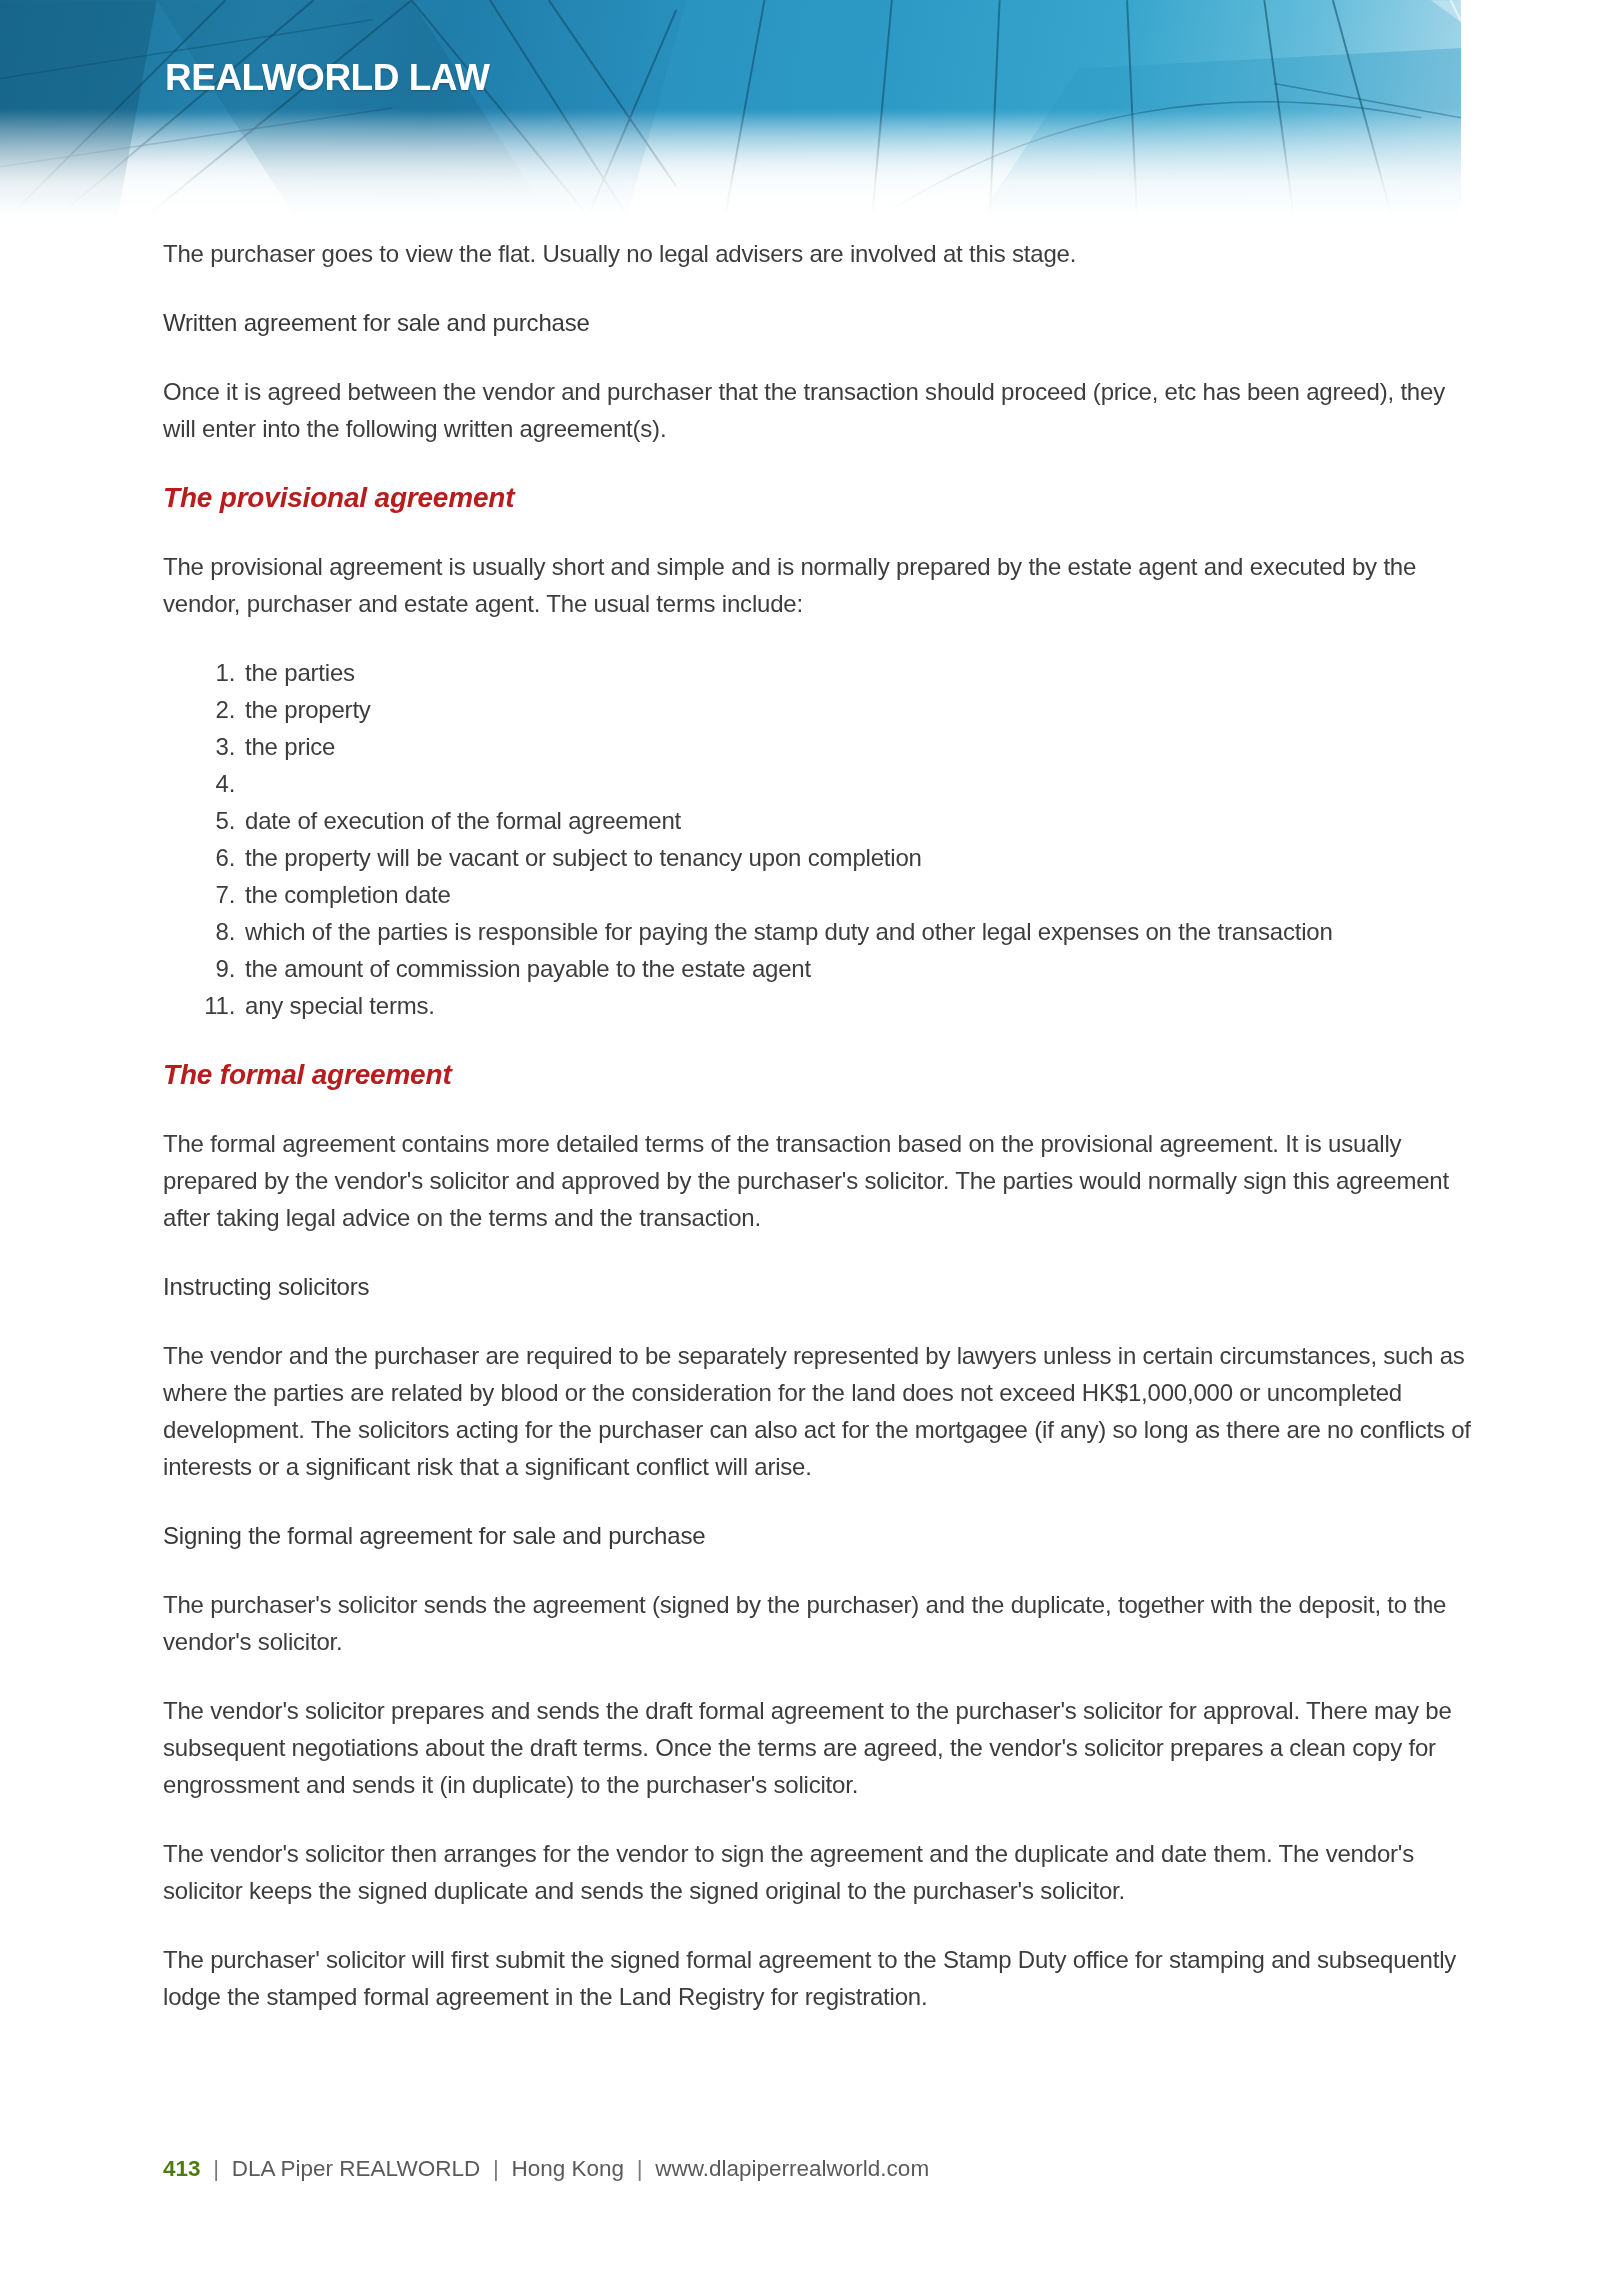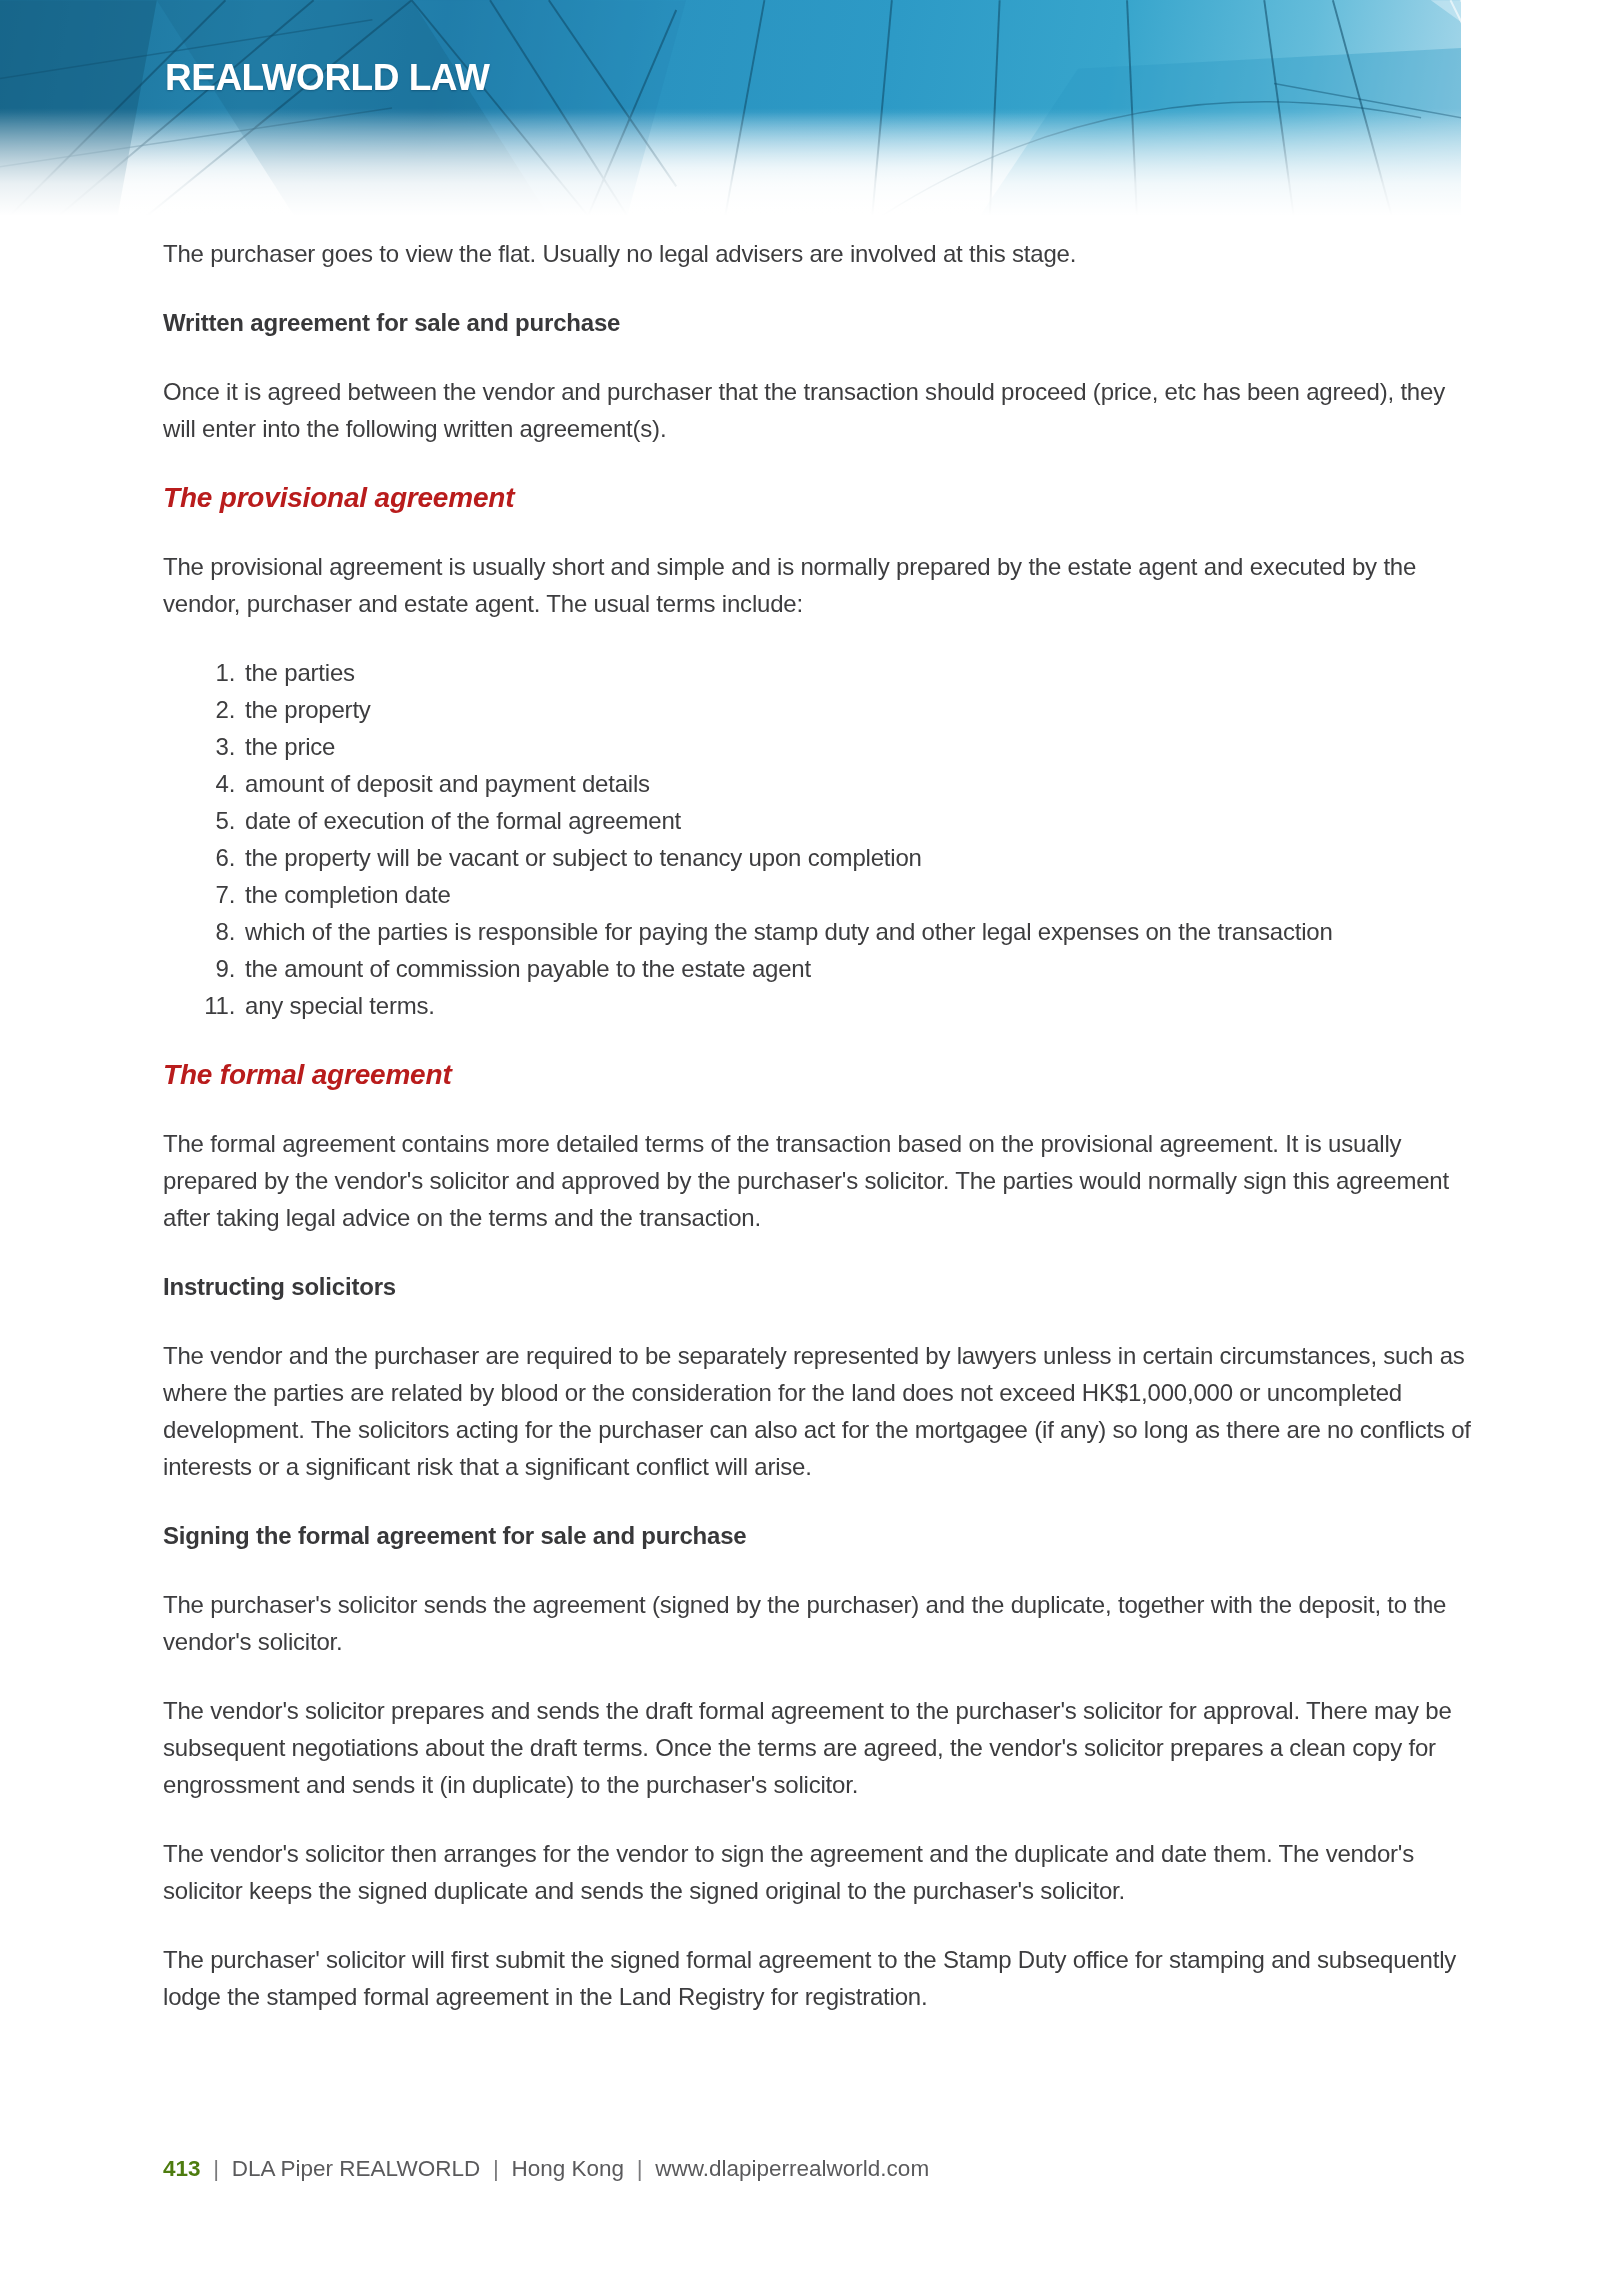--- a/index.html
+++ b/index.html
@@ -44,21 +44,21 @@
       left: 163px;
       top: 235px;
       width: 1313px;
       font-size: 24px;
       line-height: 37px;
       letter-spacing: -0.2px;
     }
     .content p { margin: 0 0 32px 0; }
     .content h2 {
       font-size: 24px;
-      font-weight: bold;
+      font-weight: normal;
       margin: 0 0 32px 0;
       line-height: 37px;
       color: #38383a;
     }
     .content h3 {
       font-size: 28px;
       font-weight: bold;
       font-style: italic;
       margin: 0 0 32px 0;
       line-height: 37px;
@@ -153,21 +153,20 @@
     <li>
         <span class="num">2.</span>
         <span>the property</span>
       </li>
     <li>
         <span class="num">3.</span>
         <span>the price</span>
       </li>
     <li>
         <span class="num">4.</span>
-        <span>amount of deposit and payment details</span>
       </li>
     <li>
         <span class="num">5.</span>
         <span>date of execution of the formal agreement</span>
       </li>
     <li>
         <span class="num">6.</span>
         <span>the property will be vacant or subject to tenancy upon completion</span>
       </li>
     <li>

